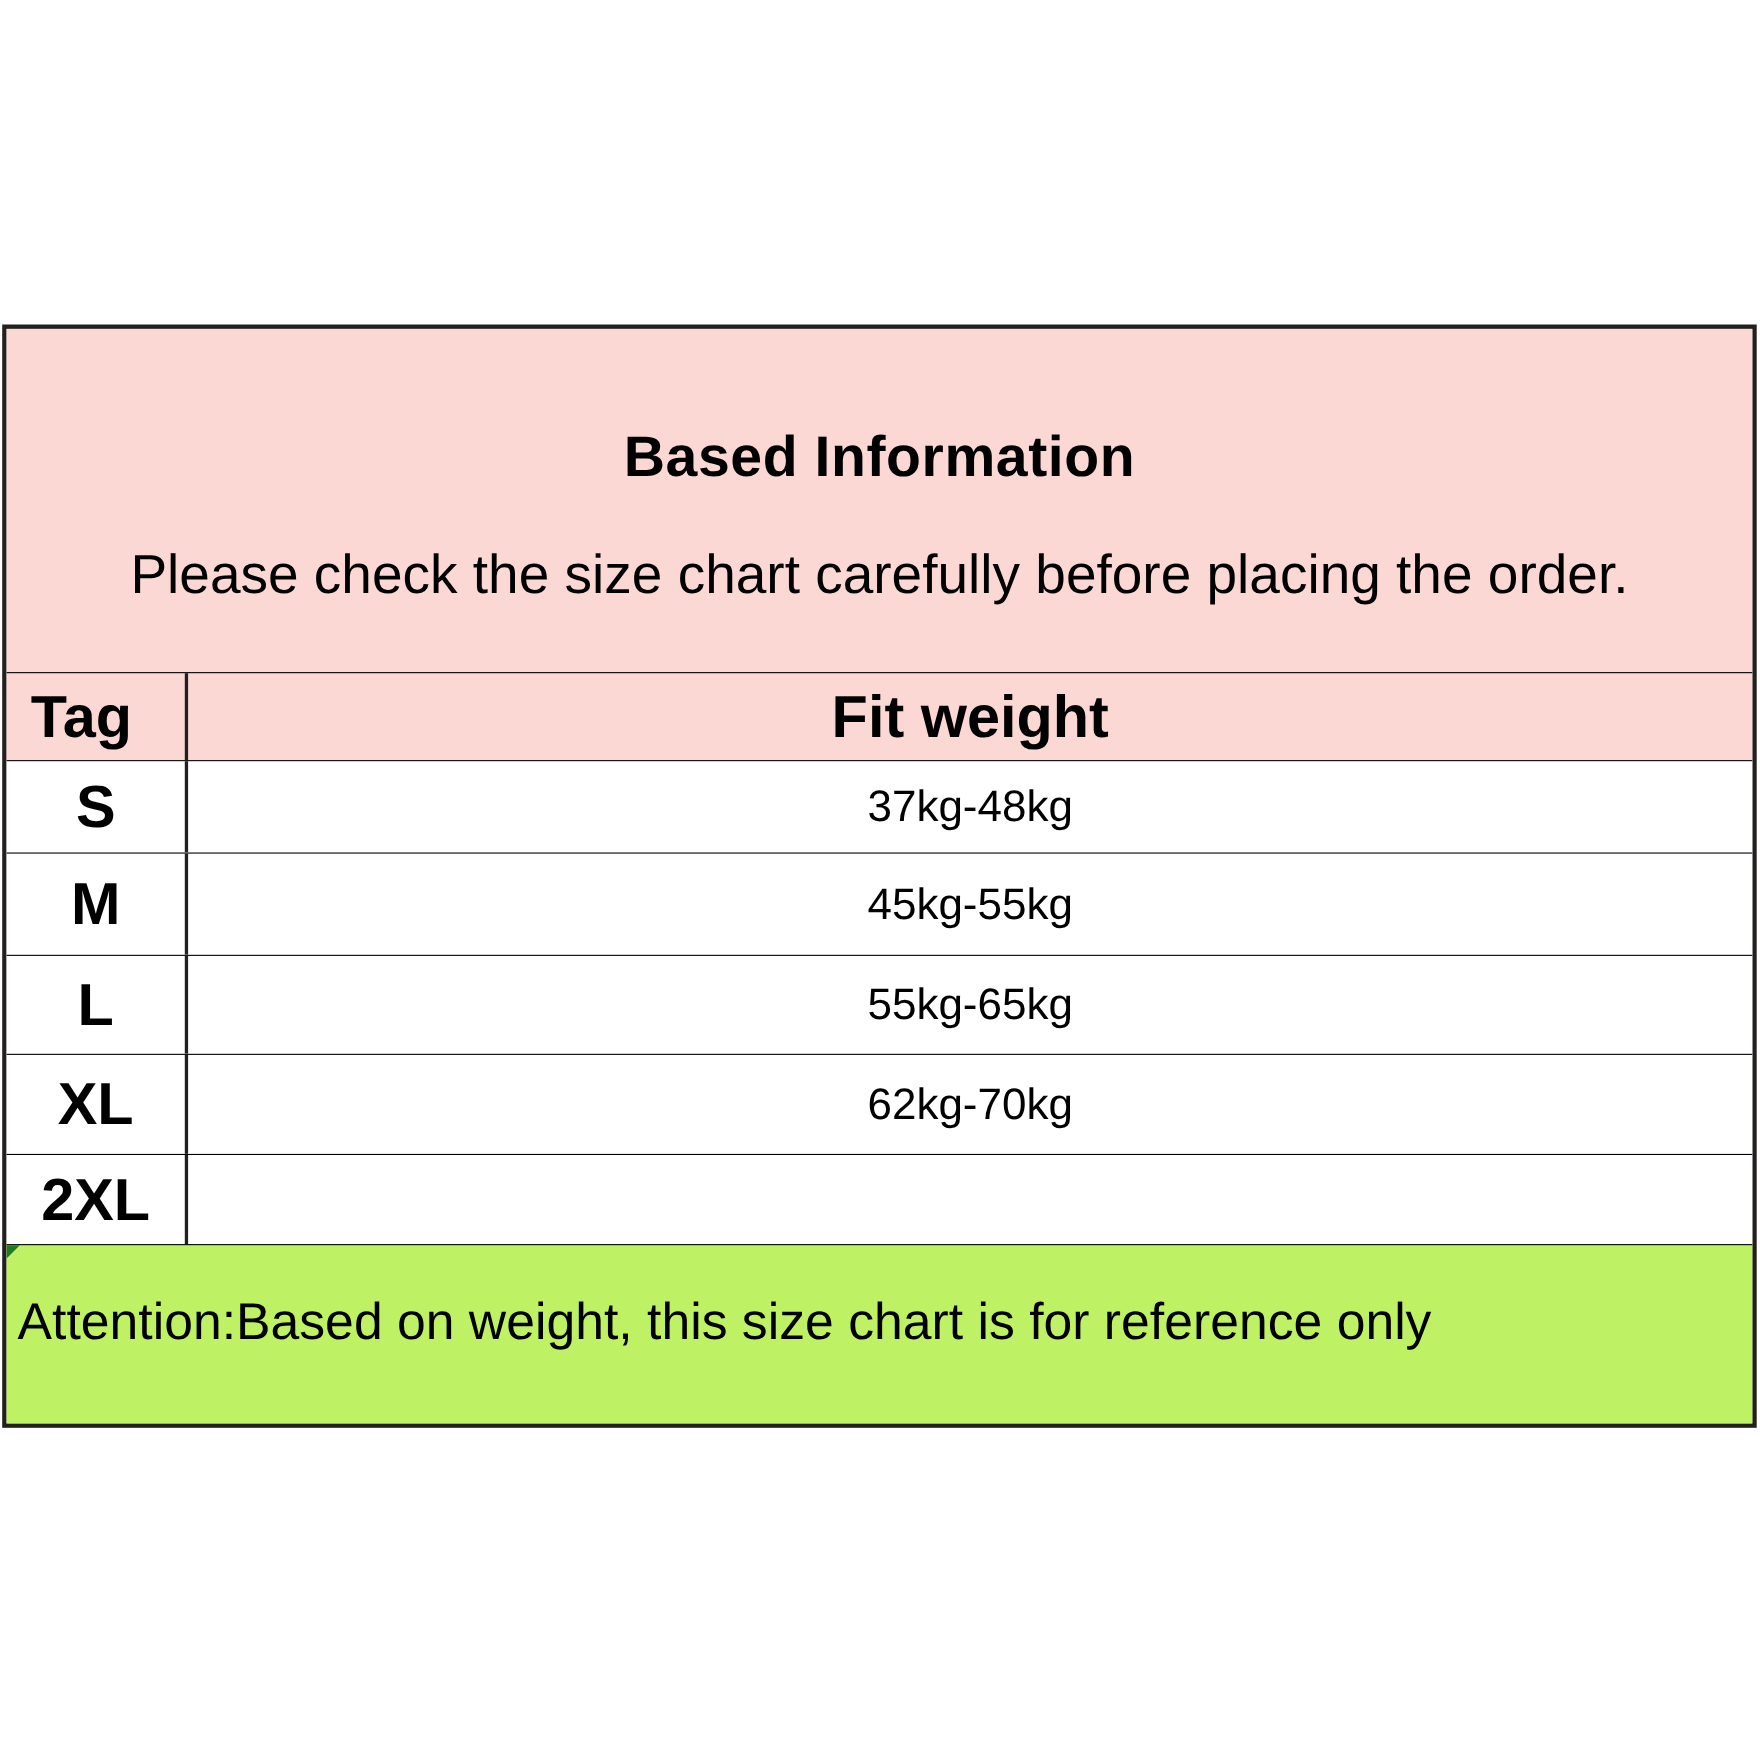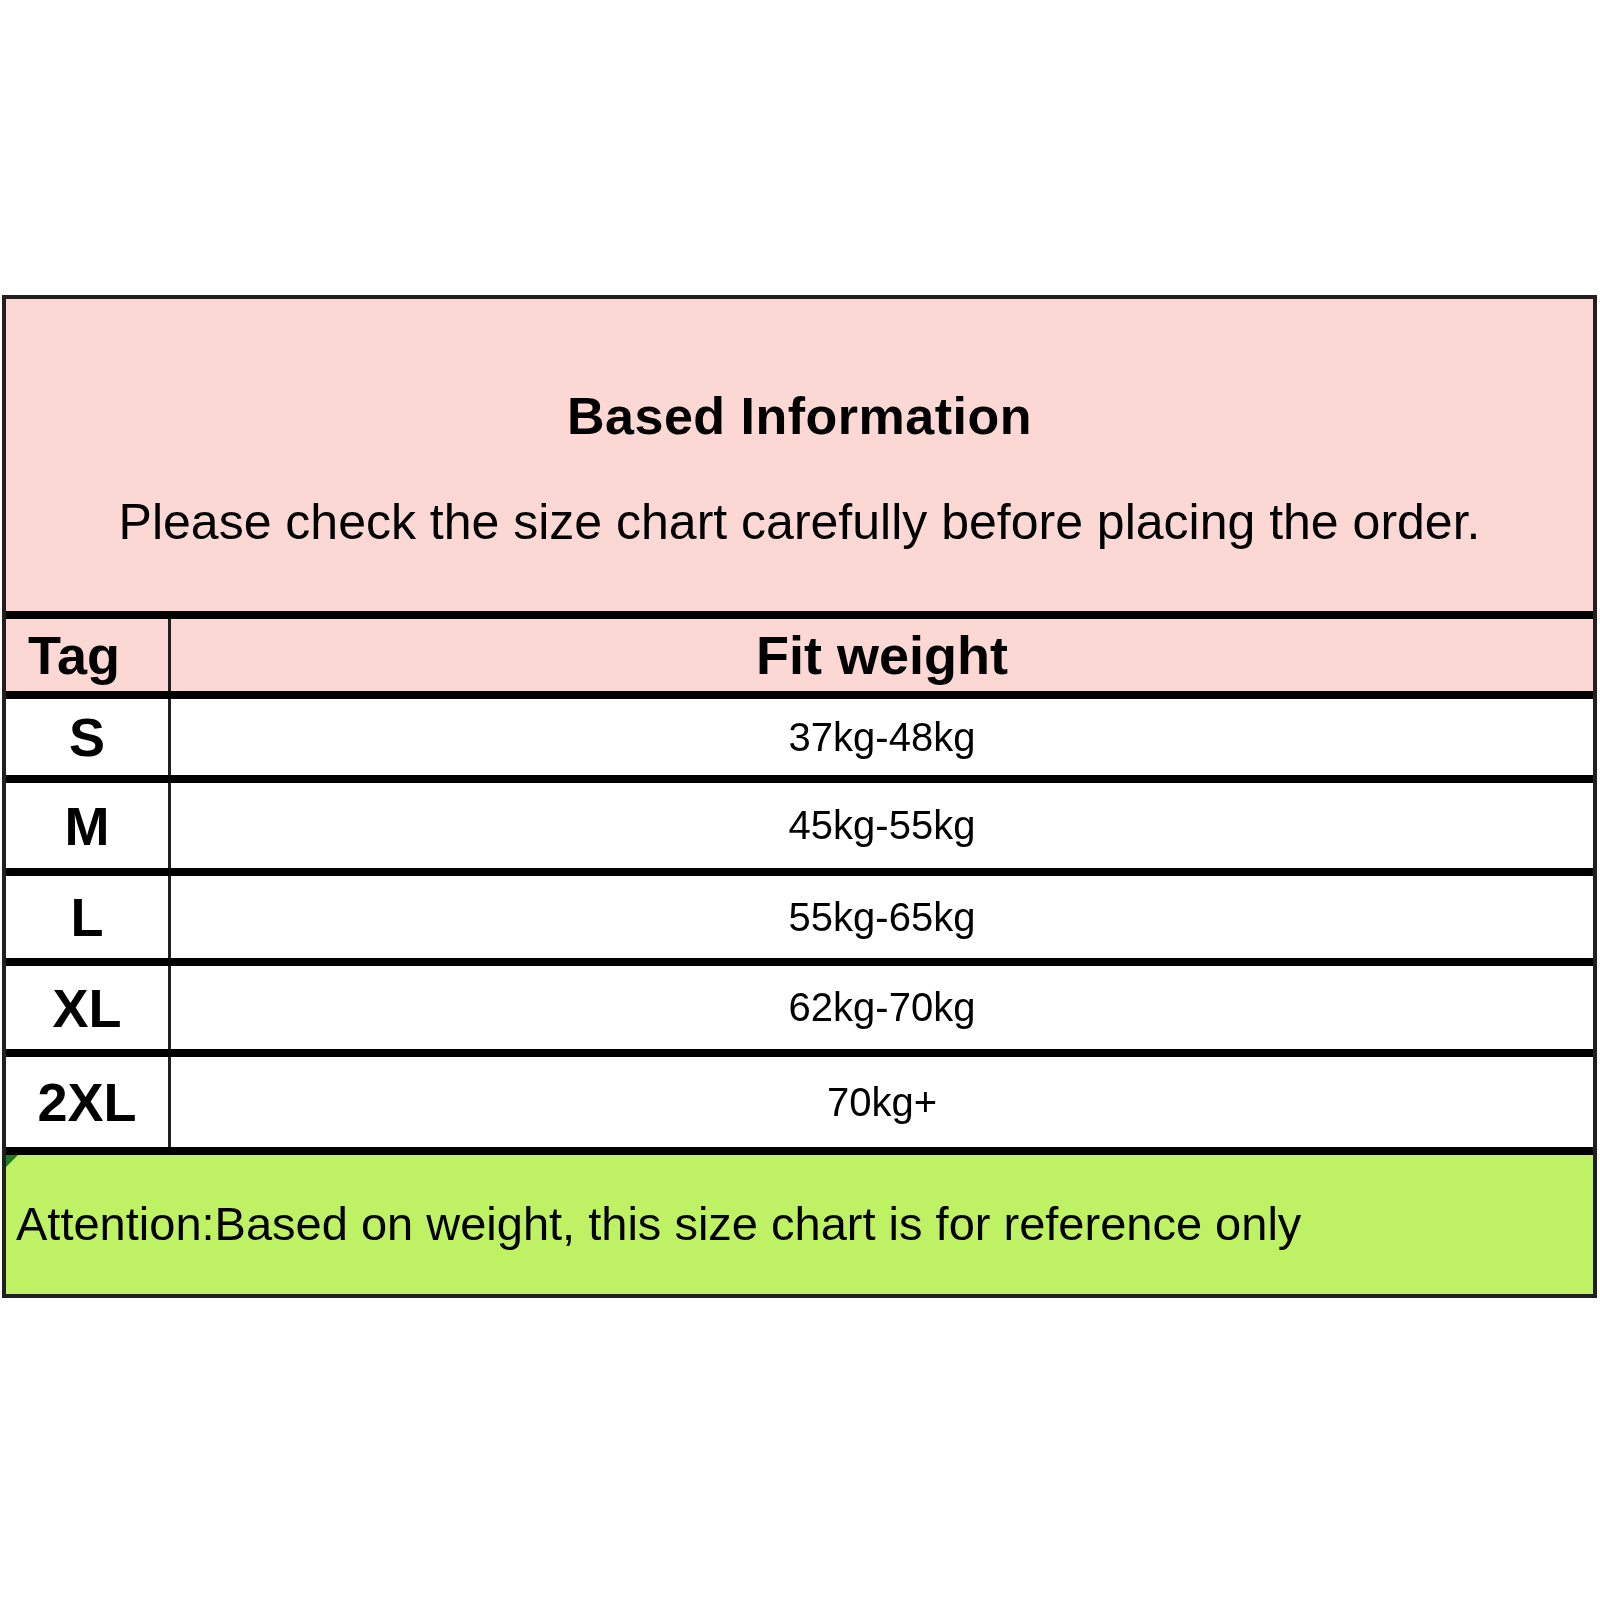--- a/index.html
+++ b/index.html
@@ -43,21 +43,21 @@
   }
   .subtitle {
     margin-top: 44px;
     font-size: 50px;
     color: #000000;
     line-height: 62px;
   }
   .row {
     display: flex;
     box-sizing: border-box;
-    border-top: 8px solid #000000;
+    border-top: 1px solid #000000;
     align-items: stretch;
   }
   .cell {
     display: flex;
     align-items: center;
     justify-content: center;
     box-sizing: border-box;
     color: #000000;
   }
   .tag-cell {
@@ -80,21 +80,21 @@
   }
   .header-row .value-cell {
     font-weight: bold;
     font-size: 54px;
   }
   .data-row { background: #ffffff; }
   .h-s   { height: 84px; }
   .h-m   { height: 93px; }
   .h-l   { height: 90px; }
   .h-xl  { height: 91px; }
-  .h-2xl { height: 98px; }
+  .h-2xl { height: 82px; }
   .attention-row {
     flex: 1;
     background: #bef264;
     position: relative;
     display: block;
   }
   .attention-text {
     padding: 38px 0 0 10px;
     font-size: 47px;
     line-height: 62px;
@@ -142,21 +142,20 @@
       <div class="cell value-cell">55kg-65kg</div>
     </div>
 
     <div class="row data-row h-xl">
       <div class="cell tag-cell">XL</div>
       <div class="cell value-cell">62kg-70kg</div>
     </div>
 
     <div class="row data-row h-2xl">
       <div class="cell tag-cell">2XL</div>
-      <div class="cell value-cell">70kg+</div>
     </div>
 
     <div class="row attention-row">
       <div class="corner-marker"></div>
       <div class="attention-text">Attention:Based on weight, this size chart is for reference only</div>
     </div>
 
   </div>
 </div>
 

